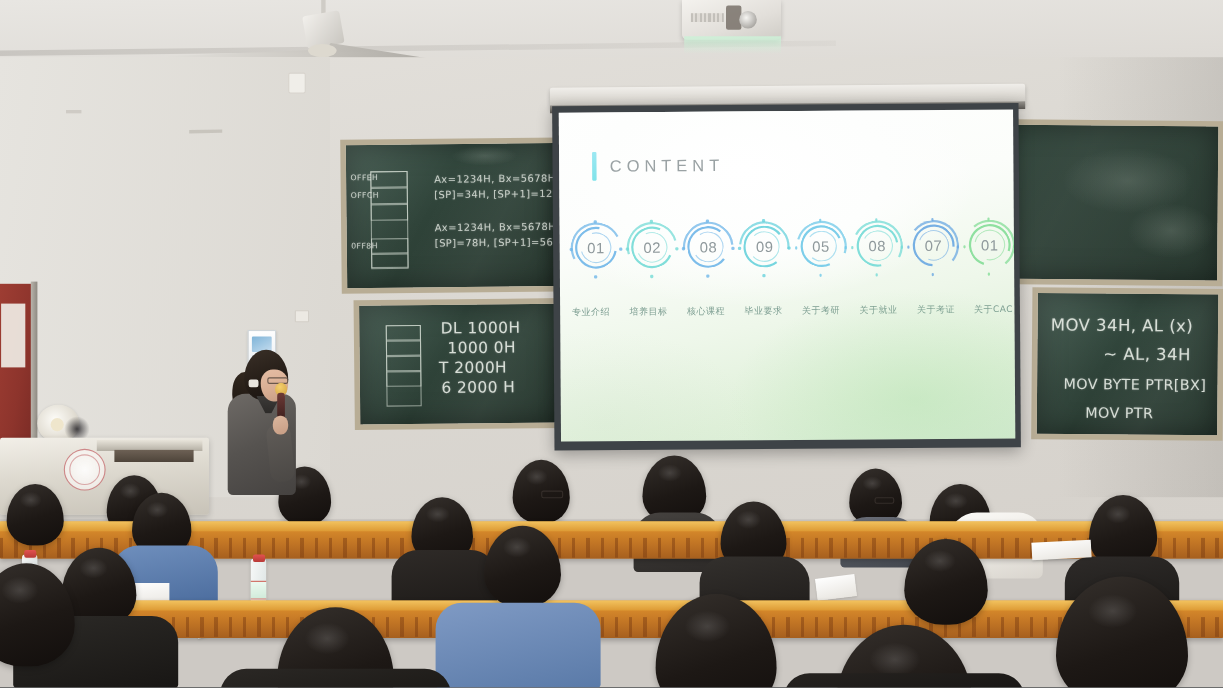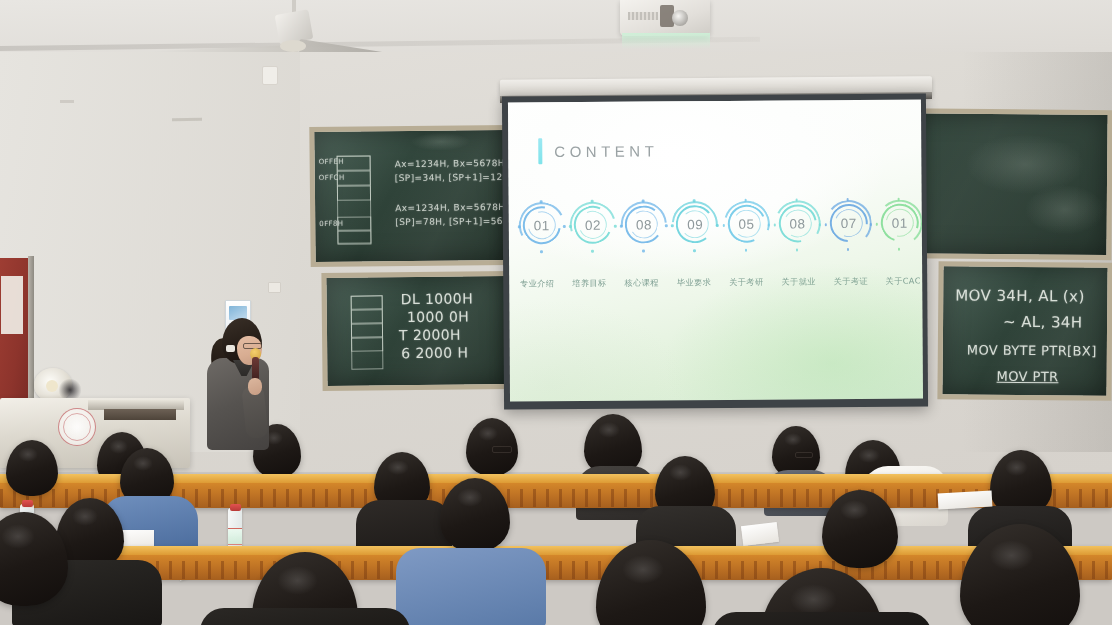--- a/index.html
+++ b/index.html
@@ -489,21 +489,21 @@
     <div class="board-sheen"></div>
     <div class="chalk-smudge" style="left:340px;top:20px;width:120px;height:60px;"></div>
     <div class="chalk-smudge" style="left:400px;top:70px;width:80px;height:50px;"></div>
   </div>
 
   <div class="board board-r2">
     <div class="board-sheen"></div>
     <div class="chalk chalk-lg" style="left:12px;top:20px;font-size:15px;">MOV 34H, AL  (x)</div>
     <div class="chalk chalk-lg" style="left:60px;top:46px;font-size:15px;">~    AL, 34H</div>
     <div class="chalk chalk-lg" style="left:24px;top:76px;font-size:13px;">MOV BYTE PTR[BX]</div>
-    <div class="chalk chalk-lg" style="left:54px;top:102px;font-size:13px;text-decoration:underline;">MOV PTR</div>
+    <div class="chalk chalk-lg" style="left:44px;top:102px;font-size:13px;">MOV PTR</div>
   </div>
 
   <div class="screen-casing">
     <span class="casing-brand"></span>
   </div>
   <div class="screen-casing-lip"></div>
 
   <div class="screen-frame">
     <div class="screen-surface">
 

